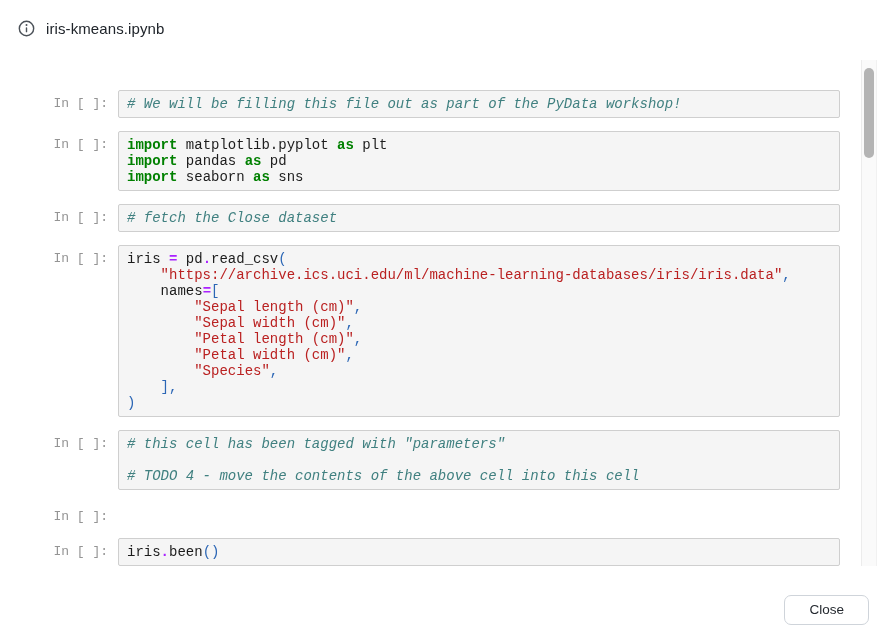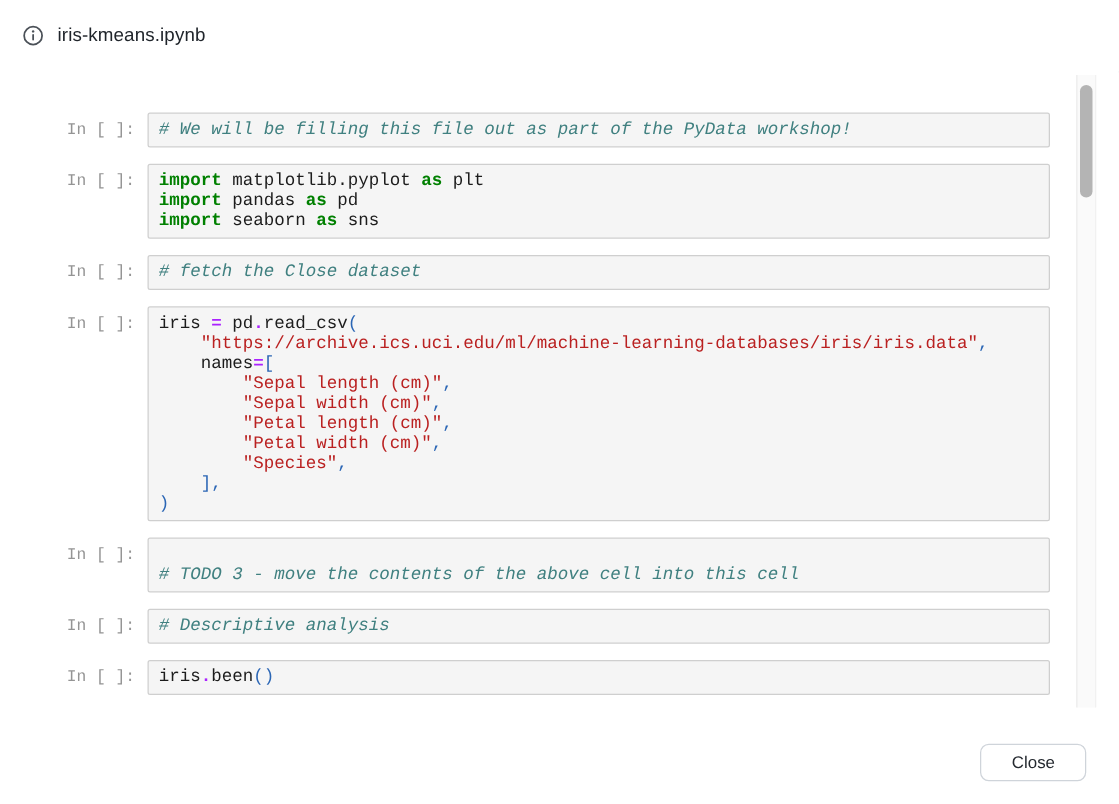--- a/index.html
+++ b/index.html
@@ -86,25 +86,24 @@
       <div class="cell-row">
         <div class="prompt">In [ ]:</div>
         <div class="codebox"><div class="code-line"><span class="tk-cm"># fetch the Close dataset</span></div></div>
       </div>
       <div class="cell-row">
         <div class="prompt">In [ ]:</div>
         <div class="codebox"><div class="code-line"><span class="tk-nm">iris </span><span class="tk-op">=</span><span class="tk-nm"> pd</span><span class="tk-op">.</span><span class="tk-nm">read_csv</span><span class="tk-pu">(</span></div><div class="code-line"><span class="tk-nm">    </span><span class="tk-st">"https://archive.ics.uci.edu/ml/machine-learning-databases/iris/iris.data"</span><span class="tk-pu">,</span></div><div class="code-line"><span class="tk-nm">    names</span><span class="tk-op">=</span><span class="tk-pu">[</span></div><div class="code-line"><span class="tk-nm">        </span><span class="tk-st">"Sepal length (cm)"</span><span class="tk-pu">,</span></div><div class="code-line"><span class="tk-nm">        </span><span class="tk-st">"Sepal width (cm)"</span><span class="tk-pu">,</span></div><div class="code-line"><span class="tk-nm">        </span><span class="tk-st">"Petal length (cm)"</span><span class="tk-pu">,</span></div><div class="code-line"><span class="tk-nm">        </span><span class="tk-st">"Petal width (cm)"</span><span class="tk-pu">,</span></div><div class="code-line"><span class="tk-nm">        </span><span class="tk-st">"Species"</span><span class="tk-pu">,</span></div><div class="code-line"><span class="tk-nm">    </span><span class="tk-pu">],</span></div><div class="code-line"><span class="tk-pu">)</span></div></div>
       </div>
       <div class="cell-row">
         <div class="prompt">In [ ]:</div>
-        <div class="codebox"><div class="code-line">&nbsp;</div><div class="code-line"><span class="tk-cm"># TODO 3 - move the contents of the above cell into this cell</span></div></div>
+        <div class="codebox"><div class="code-line"><span class="tk-cm"># this cell has been tagged with "parameters"</span></div><div class="code-line">&nbsp;</div><div class="code-line"><span class="tk-cm"># TODO 4 - move the contents of the above cell into this cell</span></div></div>
       </div>
       <div class="cell-row">
         <div class="prompt">In [ ]:</div>
-        <div class="codebox"><div class="code-line"><span class="tk-cm"># Descriptive analysis</span></div></div>
       </div>
       <div class="cell-row">
         <div class="prompt">In [ ]:</div>
         <div class="codebox"><div class="code-line"><span class="tk-nm">iris</span><span class="tk-op">.</span><span class="tk-nm">been</span><span class="tk-pu">()</span></div></div>
       </div>
     </div>
   <div class="sb-track">
     <div class="sb-thumb"></div>
   </div>
 </div>

